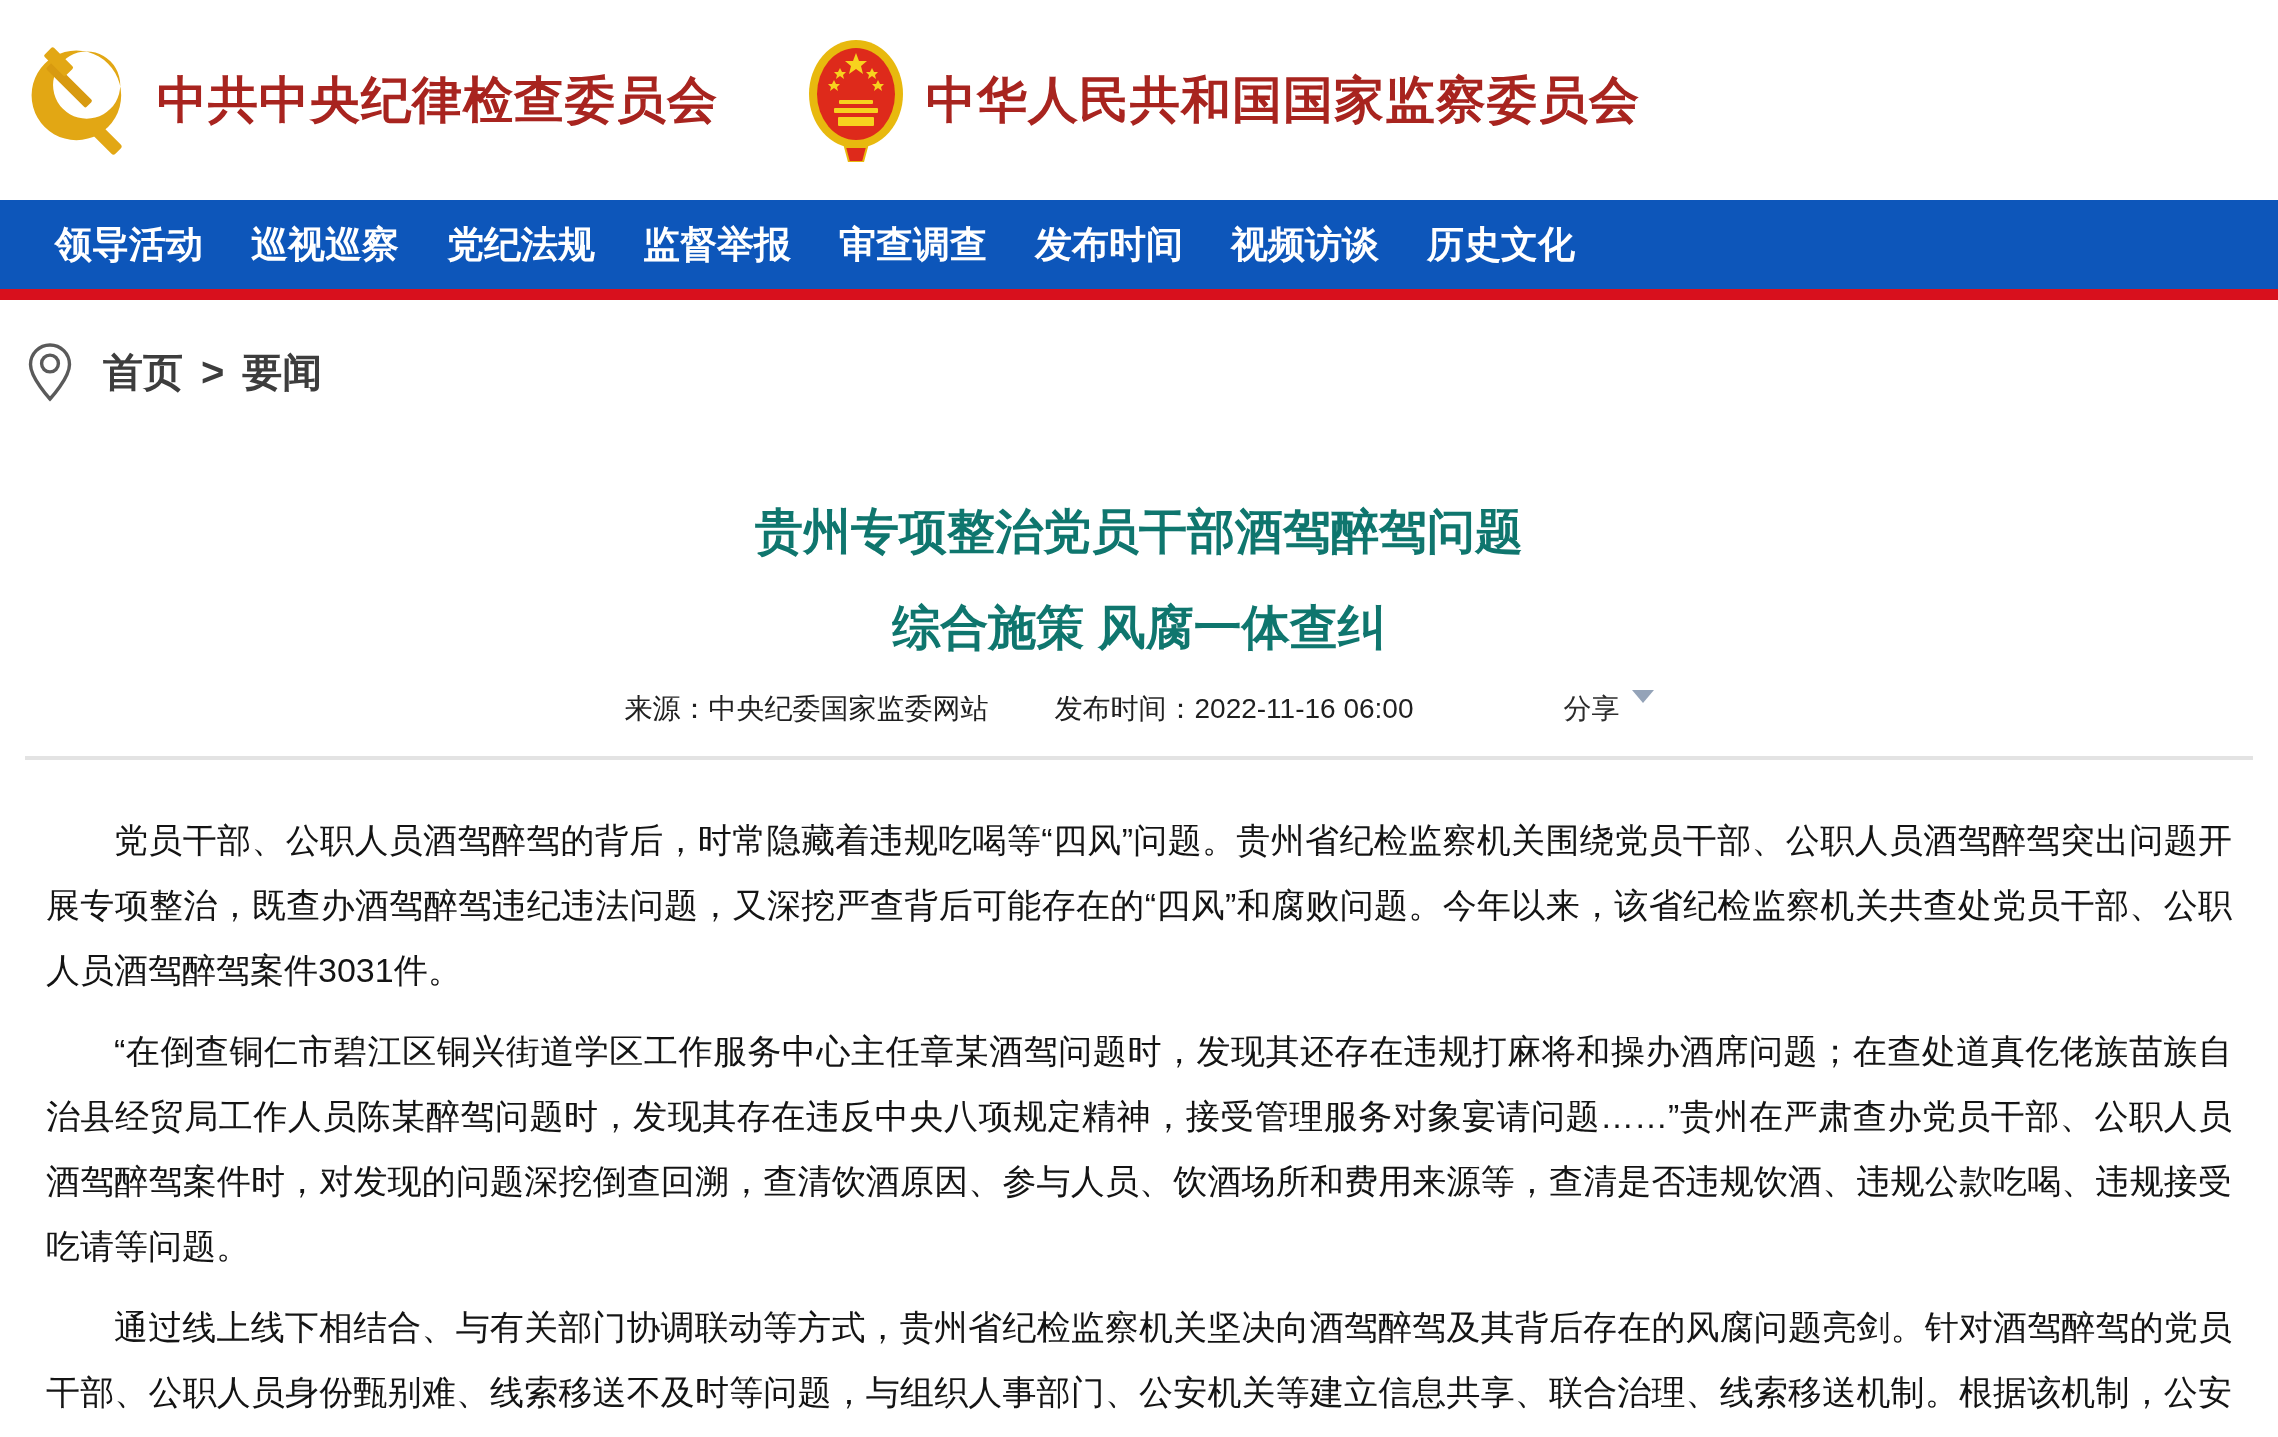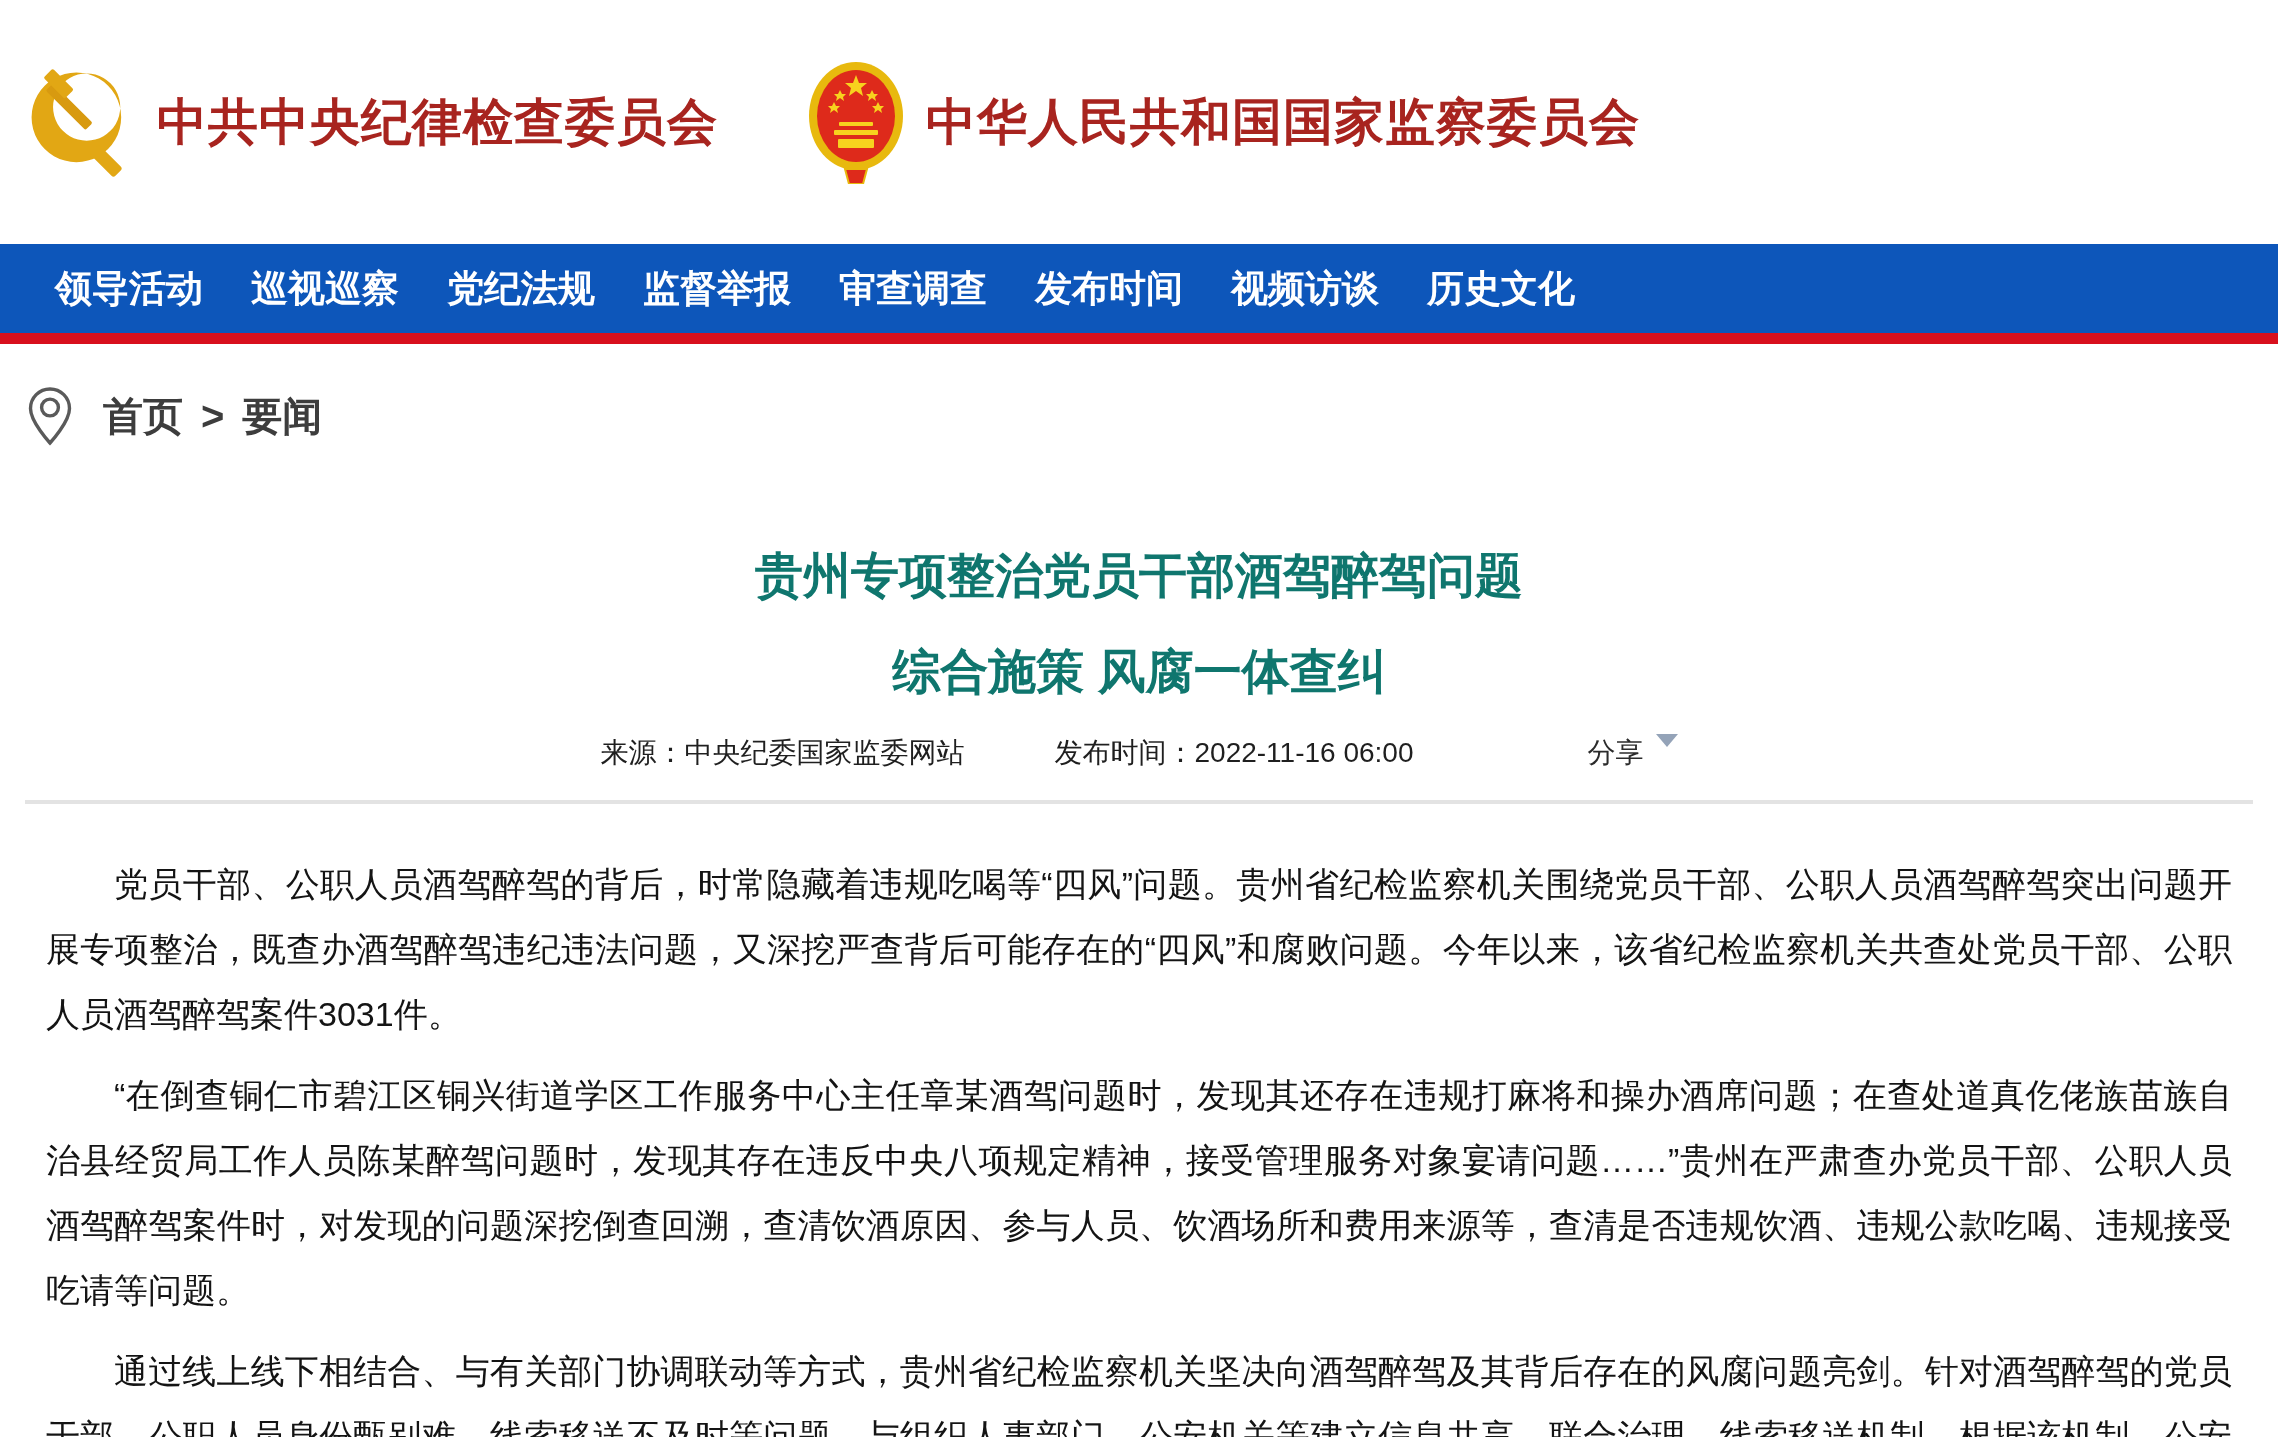--- a/index.html
+++ b/index.html
@@ -5,21 +5,21 @@
   * { box-sizing: border-box; margin: 0; padding: 0; }
   html, body {
     width: 2278px; height: 1437px;
     background: #ffffff;
     font-family: "Liberation Sans", sans-serif;
     overflow: hidden;
   }
 
   
   .site-header {
-    height: 244px;
+    height: 200px;
     display: flex;
     align-items: center;
     padding-left: 25px;
     background: #ffffff;
   }
   .logo-group { display: flex; align-items: center; cursor: pointer; }
   .logo-group + .logo-group { margin-left: 88px; }
   .emblem { flex: 0 0 auto; }
   .emblem.party svg { width: 112px; height: 122px; display: block; }
   .emblem.national svg { width: 100px; height: 124px; display: block; }
@@ -73,21 +73,20 @@
     font-weight: bold;
     line-height: 96px;
   }
   .article-meta {
     margin-top: 14px;
     display: flex;
     justify-content: center;
     align-items: center;
     font-size: 28px;
     color: #1f1f1f;
-    gap: 24px;
   }
   .meta-item { white-space: nowrap; }
   .meta-time { margin-left: 66px; }
   .share-btn {
     margin-left: 150px;
     display: flex;
     align-items: flex-start;
     cursor: pointer;
     color: #2b2b2b;
   }

